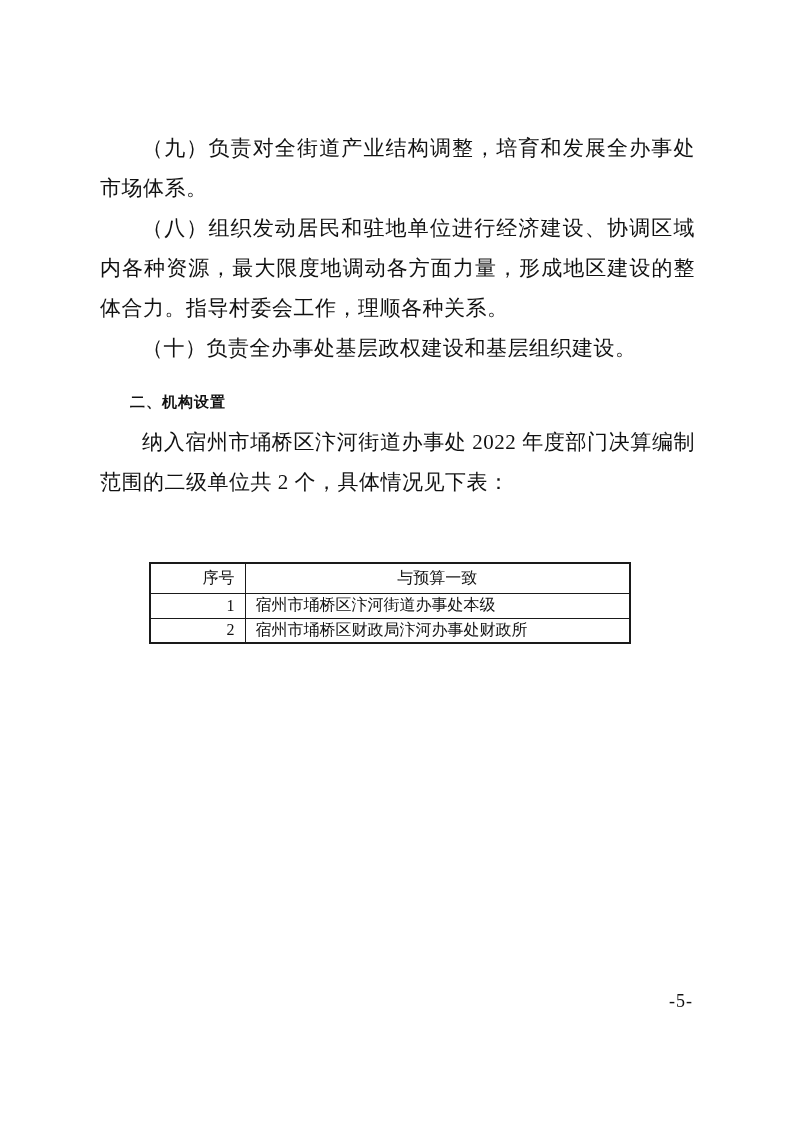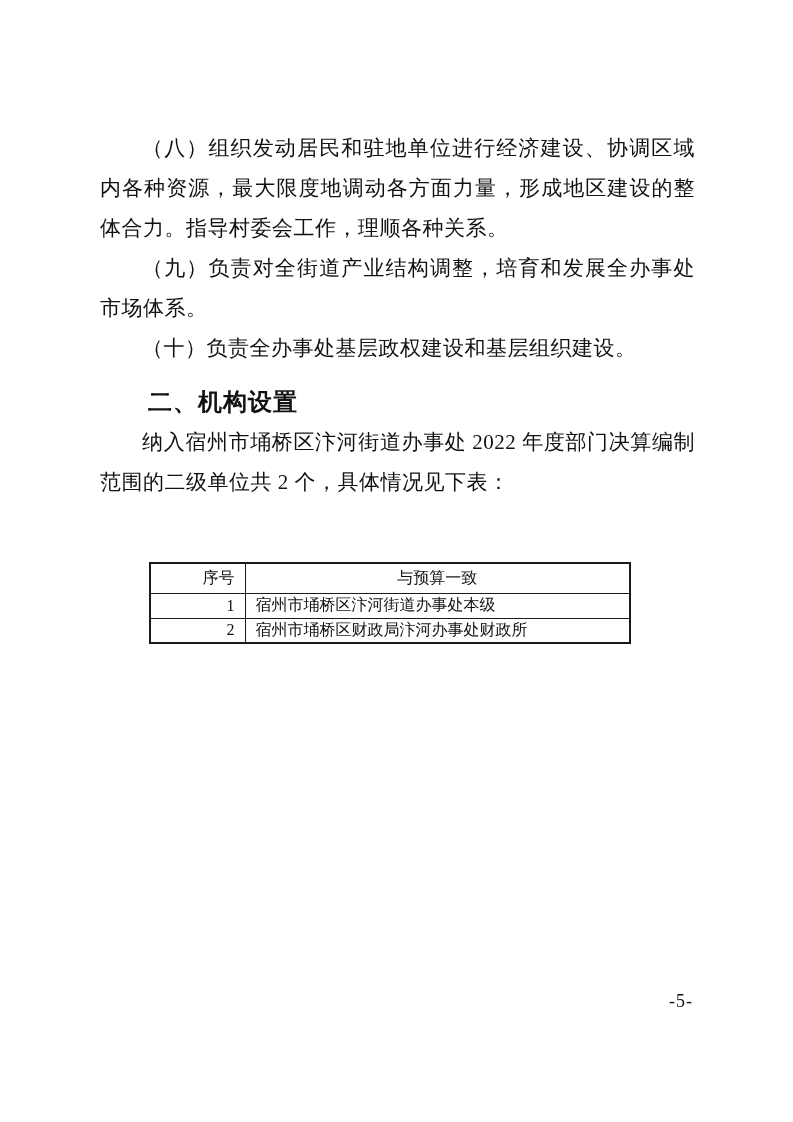--- a/index.html
+++ b/index.html
@@ -26,21 +26,21 @@
   .body-p {
     font-size: 21px;
     line-height: 40px;
     text-align: justify;
     text-indent: 2em;
     letter-spacing: 0.5px;
   }
 
   .section-heading {
     font-family: "Liberation Sans", "DejaVu Sans", sans-serif;
-    font-size: 24px;
+    font-size: 15px;
     line-height: 40px;
     font-weight: 700;
     text-indent: 2em;
     margin-top: 14px;
     letter-spacing: 1px;
   }
 
   table.units-table {
     border-collapse: collapse;
     table-layout: fixed;
@@ -81,23 +81,23 @@
     letter-spacing: 1px;
     color: #111111;
   }
 </style>
 </head>
 <body>
 
 <div class="page">
   <div class="content">
 
+    <p class="body-p">（九）负责对全街道产业结构调整，培育和发展全办事处市场体系。</p>
+
     <p class="body-p">（八）组织发动居民和驻地单位进行经济建设、协调区域内各种资源，最大限度地调动各方面力量，形成地区建设的整体合力。指导村委会工作，理顺各种关系。</p>
-
-    <p class="body-p">（九）负责对全街道产业结构调整，培育和发展全办事处市场体系。</p>
 
     <p class="body-p">（十）负责全办事处基层政权建设和基层组织建设。</p>
 
     <h2 class="section-heading">二、机构设置</h2>
 
 
     <p class="body-p">纳入宿州市埇桥区汴河街道办事处 2022 年度部门决算编制范围的二级单位共 2 个，具体情况见下表：</p>
 
     <table class="units-table">
       <thead>

